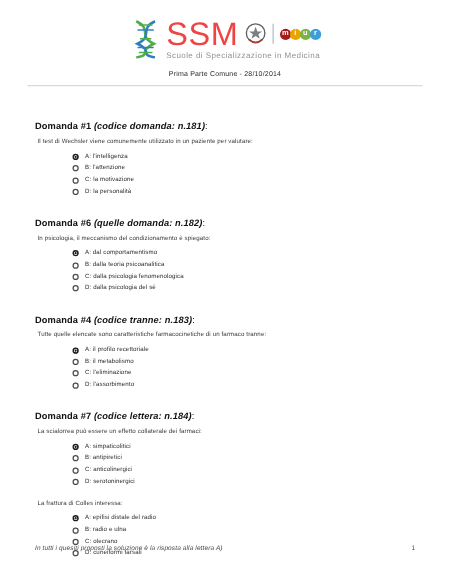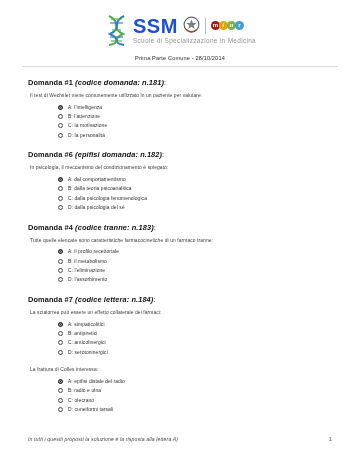--- a/index.html
+++ b/index.html
@@ -46,24 +46,24 @@
     align-items: flex-start;
     line-height: 1;
   }
   .brand-main-row {
     display: flex;
     align-items: center;
     gap: 5px;
   }
   .brand-ssm {
     font-family: "Liberation Sans", sans-serif;
-    font-size: 20px;
-    font-weight: bold;
+    font-size: 26px;
+    font-weight: normal;
     letter-spacing: 0.5px;
-    color: #1d4ed8;
+    color: #ef4444;
     line-height: 1;
   }
   .emblem {
     width: 17px;
     height: 19px;
     display: block;
   }
   .divider-bar {
     width: 1px;
     height: 16px;
@@ -112,21 +112,21 @@
   .content {
     padding: 11px 28px 0 28px;
   }
   .question {
     margin-bottom: 11px;
   }
   .q-title {
     font-size: 7.4px;
     font-weight: bold;
     color: #111;
-    margin: 0 0 6px 0;
+    margin: 16px 0 6px 0;
     letter-spacing: 0.1px;
   }
   .q-title .q-code {
     font-weight: bold;
     font-style: italic;
   }
   .q-title .q-colon {
     font-weight: normal;
     font-style: normal;
   }
@@ -260,21 +260,21 @@
         <li class="option">
           <span class="radio"></span>
           <span class="option-label">D: la personalità</span>
         </li>
       </ul>
     </div>
 
     <div class="question">
       <div class="q-title">
         <span>Domanda #6</span>
-        <span class="q-code">(epifisi domanda: n.182)</span><span class="q-colon">:</span>
+        <span class="q-code">(quelle domanda: n.182)</span><span class="q-colon">:</span>
       </div>
       <p class="q-stem">In psicologia, il meccanismo del condizionamento è spiegato:</p>
       <ul class="options">
         <li class="option">
           <span class="radio selected"></span>
           <span class="option-label">A: dal comportamentismo</span>
         </li>
         <li class="option">
           <span class="radio"></span>
           <span class="option-label">B: dalla teoria psicoanalitica</span>

